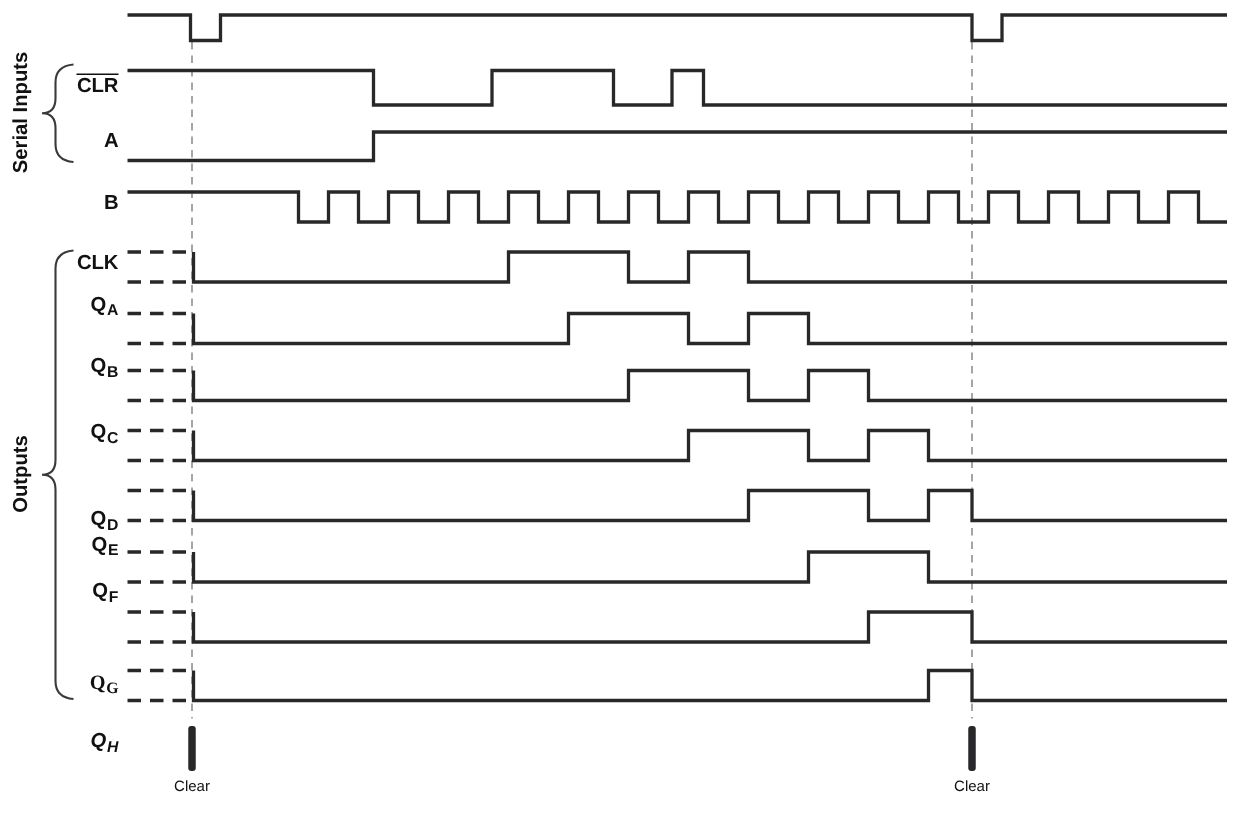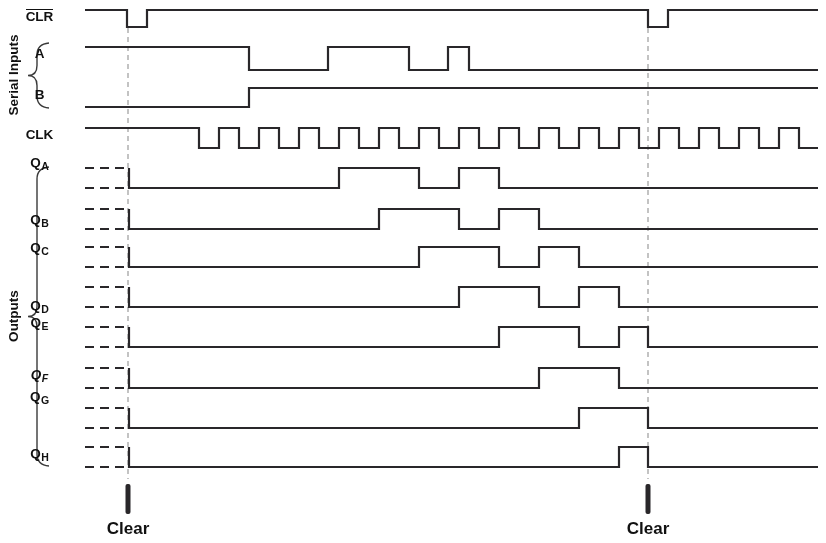--- a/index.html
+++ b/index.html
@@ -1,29 +1,29 @@
 <!DOCTYPE html>
 <html><head>
 <meta charset="utf-8">
 <style>
   html,body{margin:0;padding:0;background:#fff;}
   .stage{position:relative;width:826px;height:543px;background:#fff;overflow:hidden;
          font-family:"Liberation Sans",sans-serif;}
   svg{position:absolute;left:0;top:0;}
   .sig-label{position:absolute;left:0;width:79px;height:16px;line-height:16px;
-             text-align:center;font-weight:bold;font-size:13.5px;color:#111;white-space:nowrap;}
+             text-align:right;font-weight:bold;font-size:13.5px;color:#111;white-space:nowrap;margin-top:40px;}
   .ov{display:inline-block;border-top:1.6px solid #111;padding-top:0;line-height:14px;}
   .sub{font-size:10.5px;vertical-align:-3px;font-weight:bold;margin-left:0.5px;}
   .vlabel{position:absolute;left:-36px;width:100px;height:16px;line-height:16px;
           text-align:center;font-weight:bold;font-size:13.5px;color:#111;
           transform:rotate(-90deg);}
   .vlabel.serial{top:67px;}
   .vlabel.outputs{top:308px;}
   .clear-label{position:absolute;width:80px;top:519px;text-align:center;
-               font-weight:bold;font-size:17px;color:#111;}
+               font-weight:normal;font-size:10px;color:#111;}
 </style>
 </head>
 <body>
 
 <div class="stage">
   <svg id="wave-svg" width="826" height="543" viewBox="0 0 826 543">
       <line x1="128" y1="28" x2="128" y2="479" stroke="#9c9c9c" stroke-width="1.2" stroke-dasharray="5 4"></line>
       <line x1="648" y1="28" x2="648" y2="479" stroke="#9c9c9c" stroke-width="1.2" stroke-dasharray="5 4"></line>
       <path d="M49,43 Q37,44 37,55 L37,65.5 Q37,75.5 28,75.5 Q37,75.5 37,85.5 L37,96 Q37,107 49,108" fill="none" stroke="#3a3a3a" stroke-width="1.4"></path>
       <path d="M49,167 Q37,168 37,179 L37,306.5 Q37,316.5 28,316.5 Q37,316.5 37,326.5 L37,454 Q37,465 49,466" fill="none" stroke="#3a3a3a" stroke-width="1.4"></path>
@@ -60,23 +60,23 @@
     </svg>
 
   <div class="vlabel serial">Serial Inputs</div>
   <div class="vlabel outputs">Outputs</div>
 
   <div class="sig-label" style="top: 9px;"><span class="ov">CLR</span></div>
   <div class="sig-label" style="top: 46px;"><span>A</span></div>
   <div class="sig-label" style="top: 87px;"><span>B</span></div>
   <div class="sig-label" style="top: 127px;"><span>CLK</span></div>
   <div class="sig-label" style="top: 155px;"><span>Q</span><span class="sub">A</span></div>
-  <div class="sig-label" style="top: 212px;"><span>Q</span><span class="sub">B</span></div>
+  <div class="sig-label" style="top: 196px;"><span>Q</span><span class="sub">B</span></div>
   <div class="sig-label" style="top: 240px;"><span>Q</span><span class="sub">C</span></div>
   <div class="sig-label" style="top: 298px;"><span>Q</span><span class="sub">D</span></div>
   <div class="sig-label" style="top: 315px;"><span>Q</span><span class="sub">E</span></div>
-  <div class="sig-label" style="top: 367px; font-style: italic;"><span>Q</span><span class="sub">F</span></div>
-  <div class="sig-label" style="top: 389px;"><span>Q</span><span class="sub">G</span></div>
-  <div class="sig-label" style="top: 446px;"><span>Q</span><span class="sub">H</span></div>
+  <div class="sig-label" style="top: 346px;"><span>Q</span><span class="sub">F</span></div>
+  <div class="sig-label" style="top: 407px; font-family: Liberation Serif, serif;"><span>Q</span><span class="sub">G</span></div>
+  <div class="sig-label" style="top: 446px; font-style: italic;"><span>Q</span><span class="sub">H</span></div>
 
   <div class="clear-label" style="left: 88px;">Clear</div>
   <div class="clear-label" style="left: 608px;">Clear</div>
 </div>
 
 </body></html>

